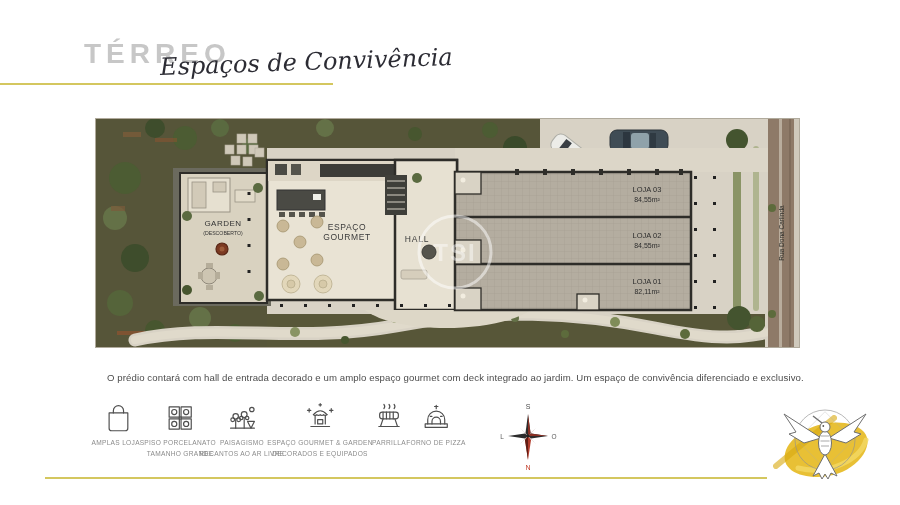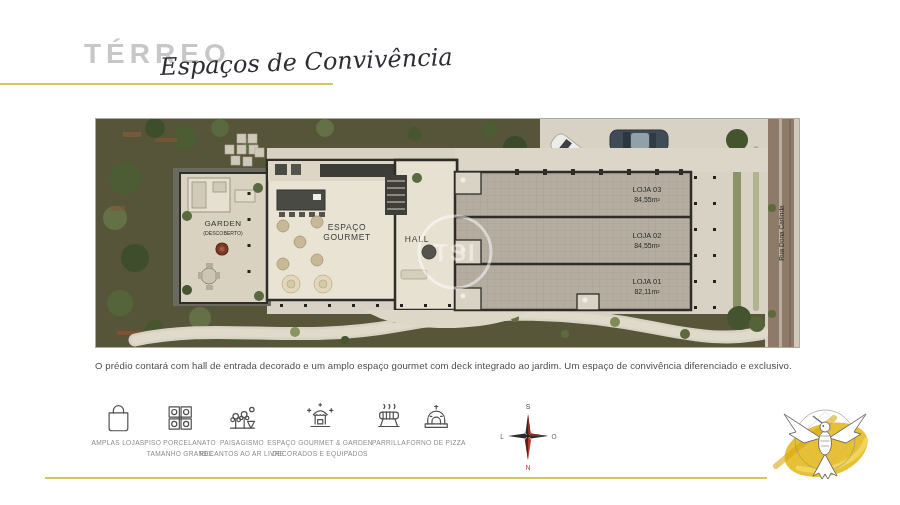--- a/index.html
+++ b/index.html
@@ -11,21 +11,21 @@
   .subtitle{position:absolute;left:160px;top:48px;font-family:"DejaVu Serif",serif;
             font-style:italic;font-size:24px;color:#2c2c34;transform:rotate(-2deg);}
   .gold-line{position:absolute;background:#d4c75f;}
   .gold-line.top{left:0;top:83px;width:333px;height:2px;}
   .gold-line.bottom{left:45px;top:477px;width:722px;height:2px;}
   
   .plan{position:absolute;left:95px;top:118px;width:705px;height:230px;
         box-shadow:0 0 0 1px #c3bdb0 inset;}
   .plan svg{display:block;}
   
-  .desc{position:absolute;left:95px;top:360px;width:720px;margin:0;
+  .desc{position:absolute;left:95px;top:360px;width:720px;margin:12px;
         font-size:9.6px;color:#4c4c4c;letter-spacing:.1px;}
   
   .feature{position:absolute;top:401px;transform:translateX(-50%);
            display:flex;flex-direction:column;align-items:center;}
   .feature svg{width:34px;height:34px;stroke:#4f4f4f;fill:none;
                stroke-width:1.4;stroke-linecap:round;stroke-linejoin:round;}
   .f-label{margin-top:2px;font-size:6.6px;color:#8b8b8b;letter-spacing:.3px;
            line-height:1.7;white-space:nowrap;text-align:center;}
   .f-label div{white-space:nowrap;}
   

